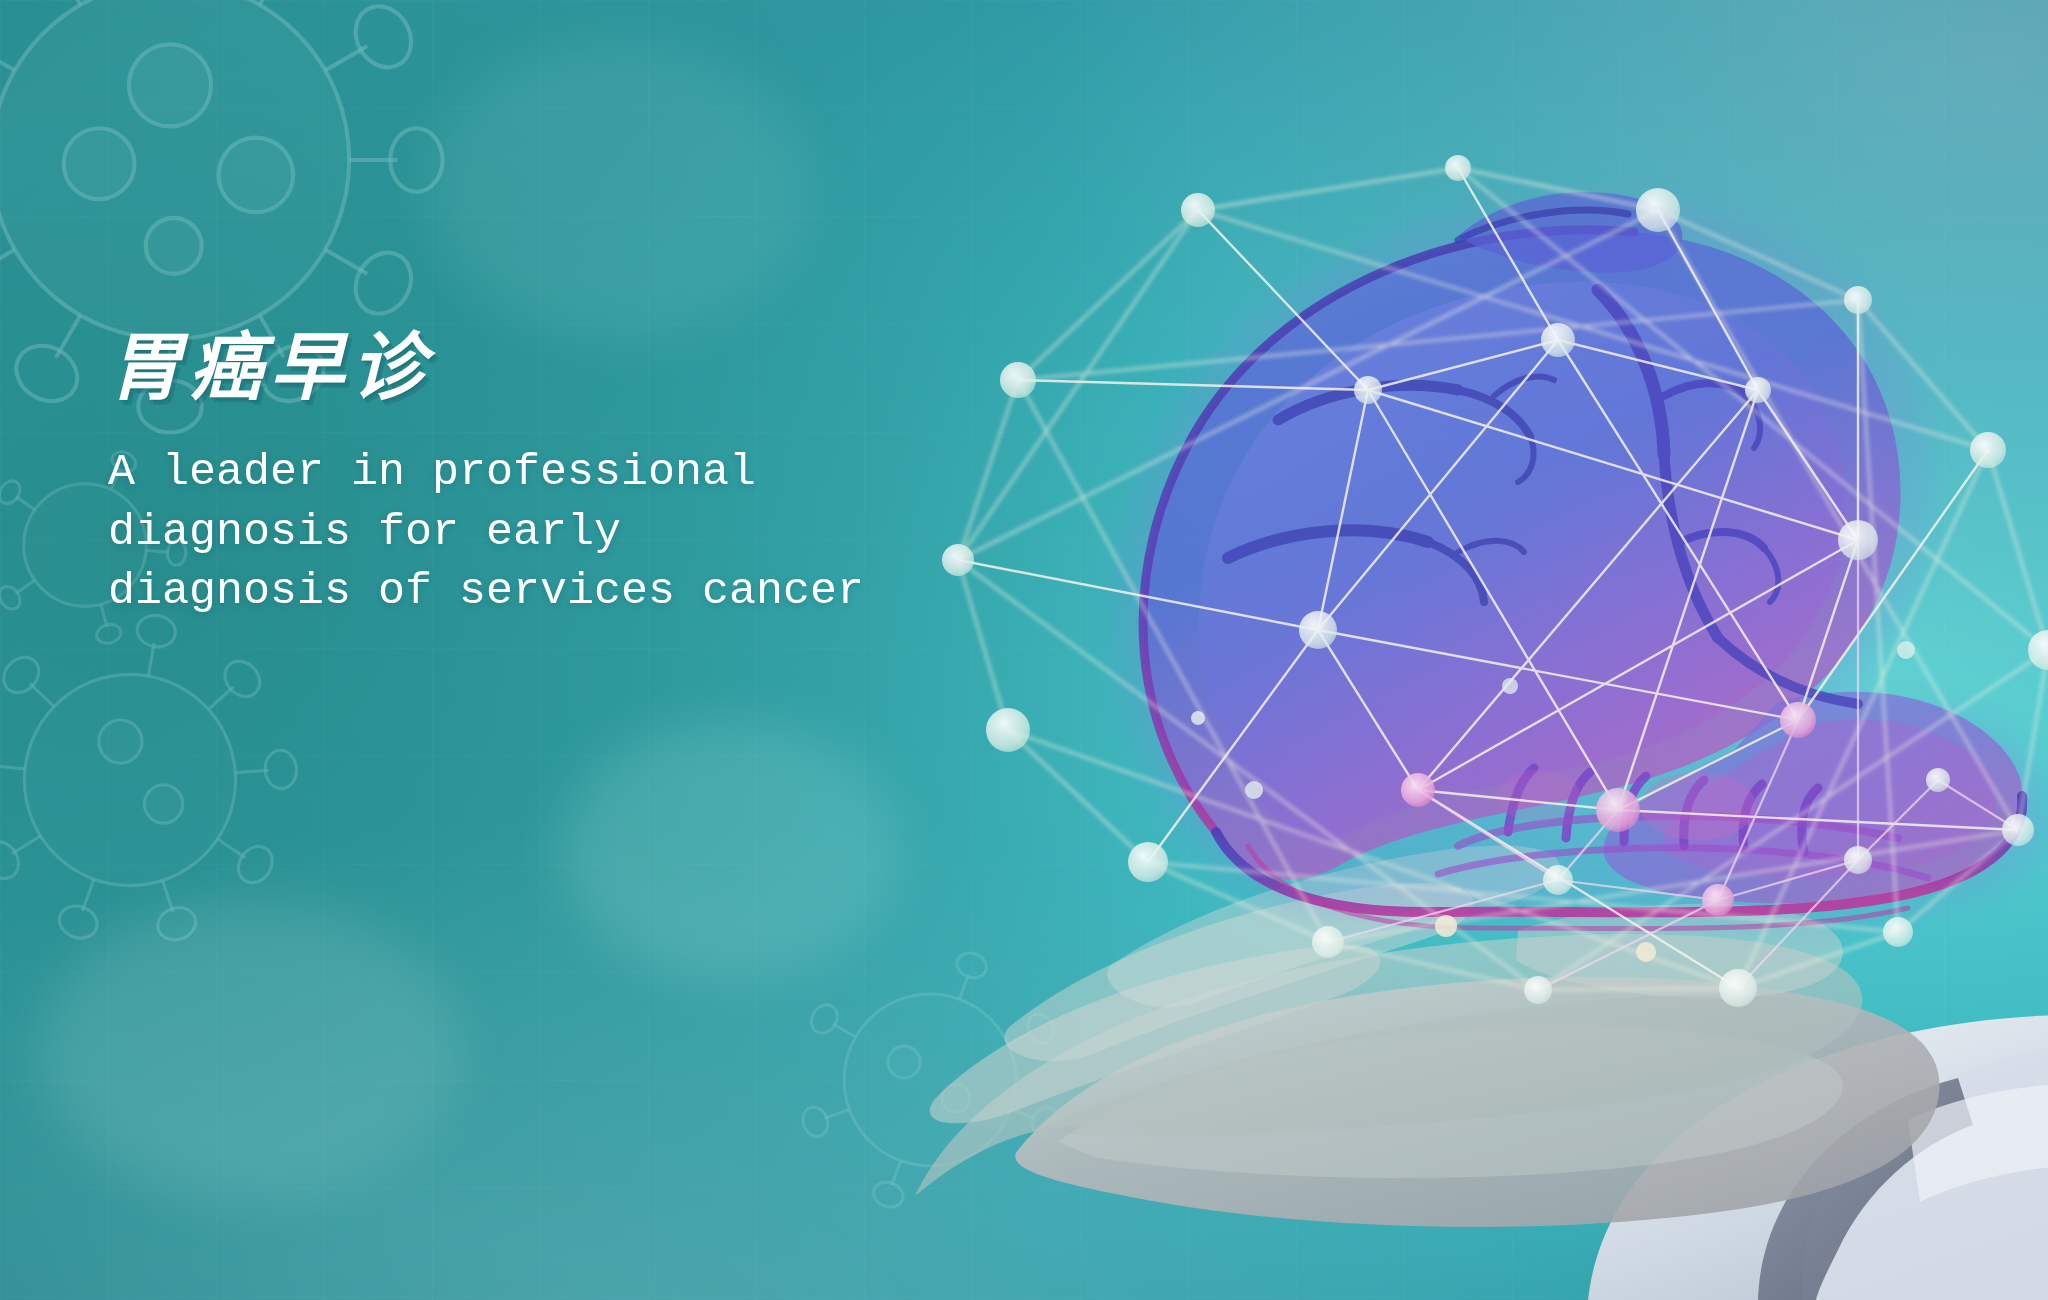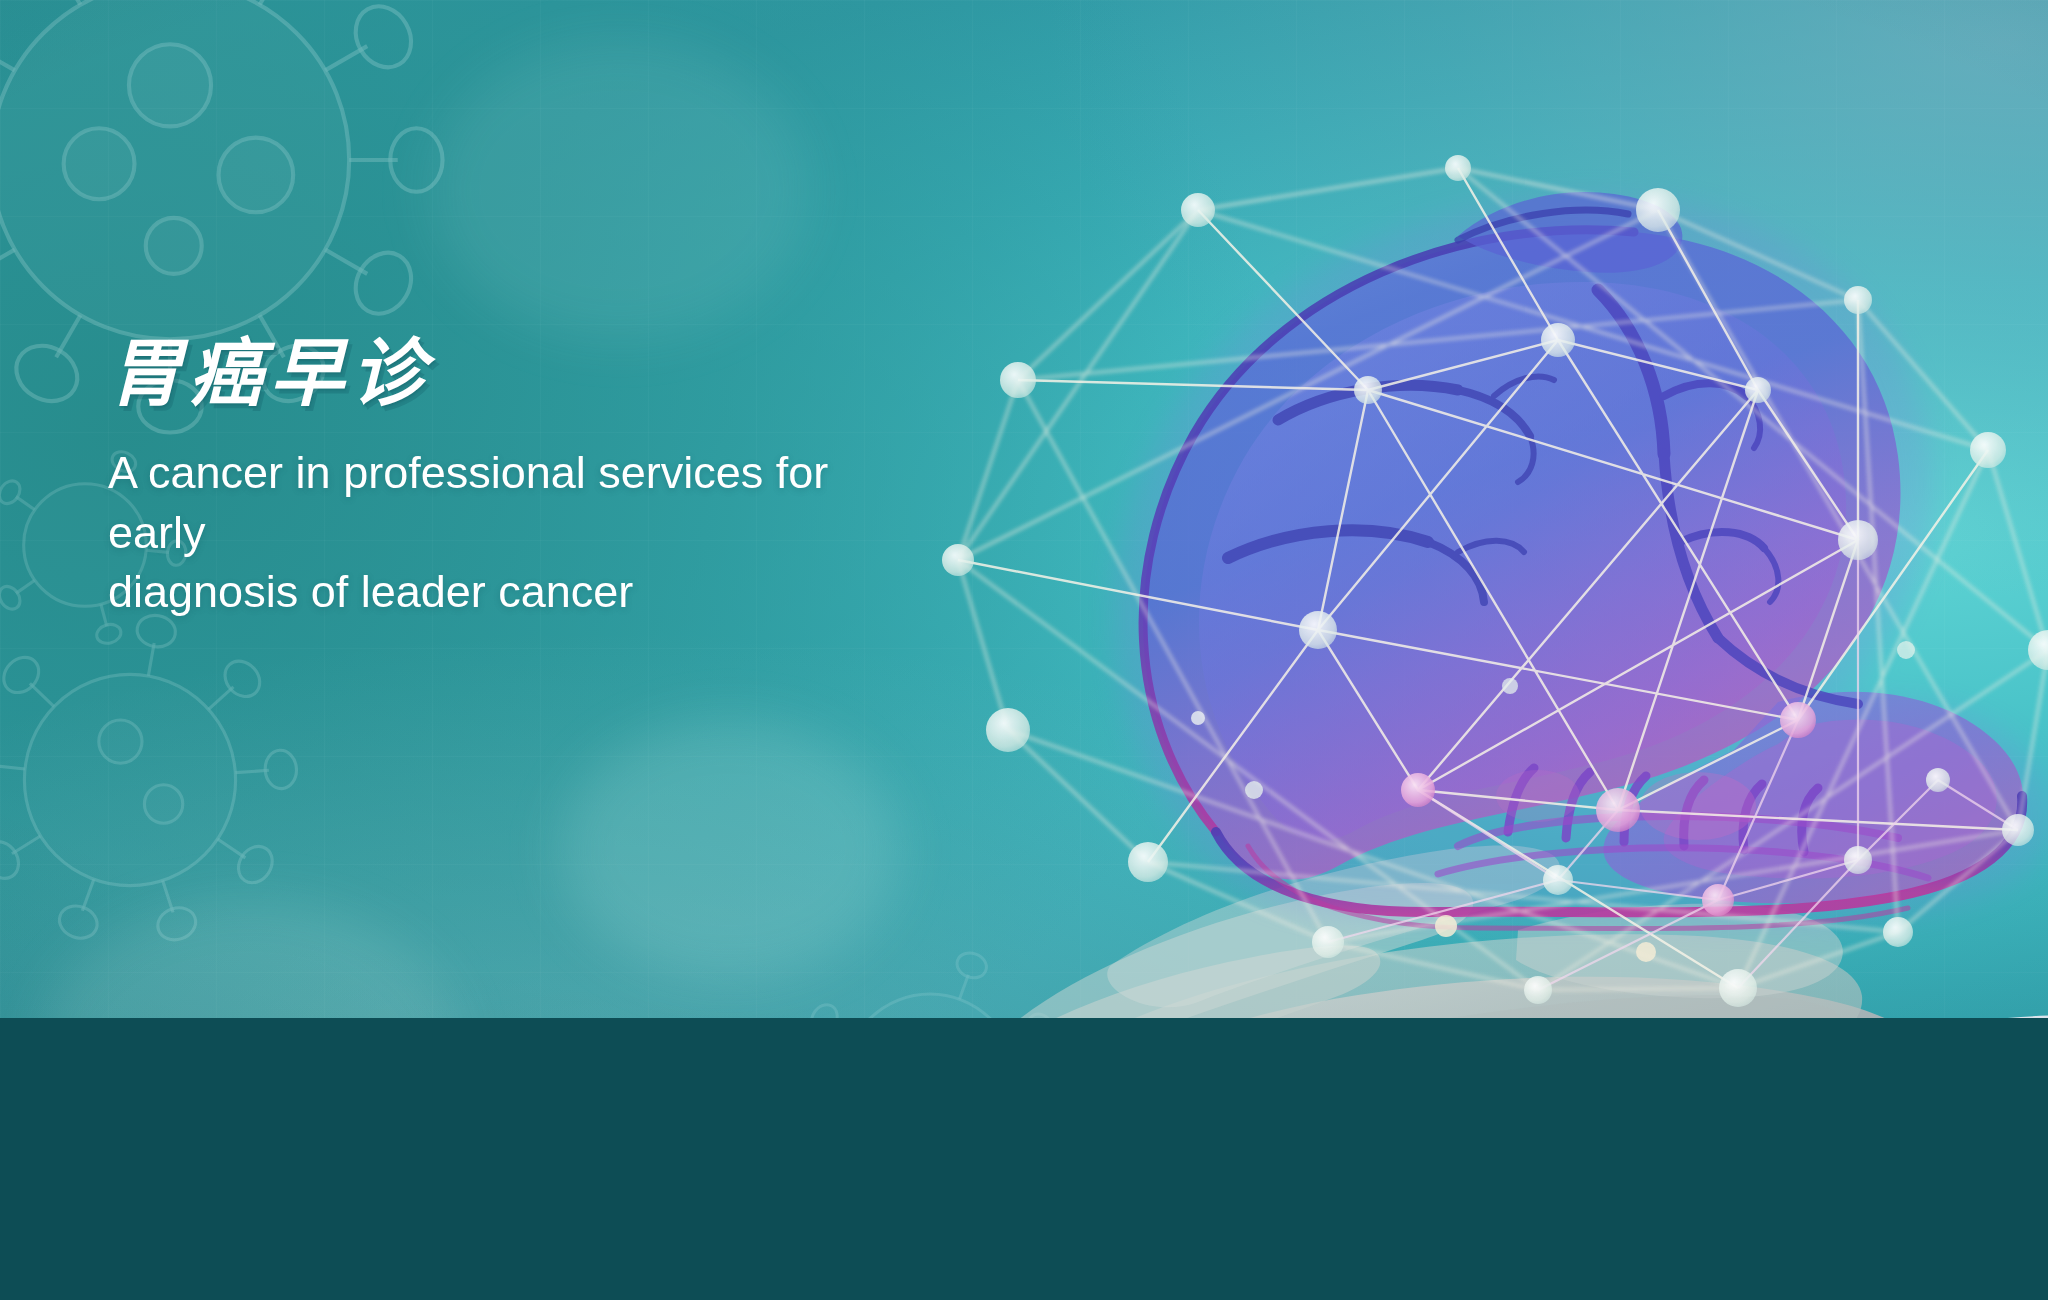--- a/index.html
+++ b/index.html
@@ -5,23 +5,24 @@
 <style>
   html, body {
     margin: 0; padding: 0; background: #0d4d55;
   }
   body {
     font-family: "Liberation Sans", "DejaVu Sans", sans-serif;
   }
   #banner {
     position: relative;
     width: 2048px;
-    height: 1018px;
+    height: 1300px;
     overflow: hidden;
     background: #2f9a9e;
+    font-family: Liberation Mono, monospace;
   }
   
   .bg-base {
     position: absolute; inset: 0;
     background:
       radial-gradient(120% 95% at 92% 52%, #5fd4d4 0%, #44bfc6 26%, #37aab4 48%, #2f98a4 68%, #2b8d99 100%);
   }
   .bg-wash-left {
     position: absolute; inset: 0;
     background:
@@ -525,20 +526,20 @@
         </g>
       </g>
     </svg>
   </div>
 
   <div class="copy">
     <h1 class="headline">
       <span class="l1">胃癌早诊</span>
     </h1>
     <p class="subhead">
-      <span>A cancer in professional services for early</span>
+      <span>A leader in professional diagnosis for early</span>
       <br>
-      <span>diagnosis of leader cancer</span>
+      <span>diagnosis of services cancer</span>
     </p>
   </div>
 
   <div class="vignette"></div>
 </div>
 
 </body></html>

